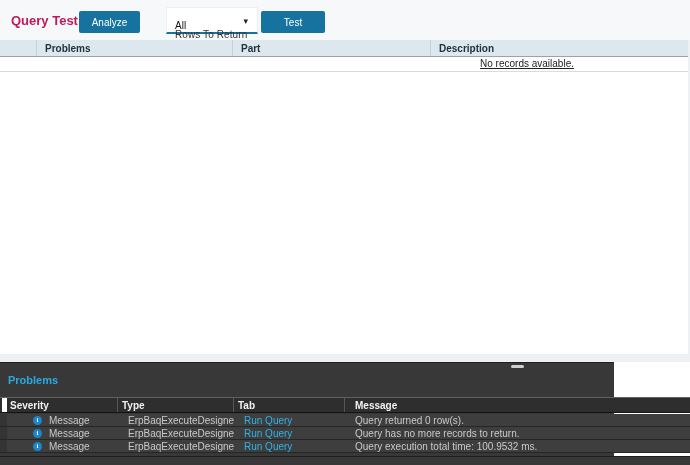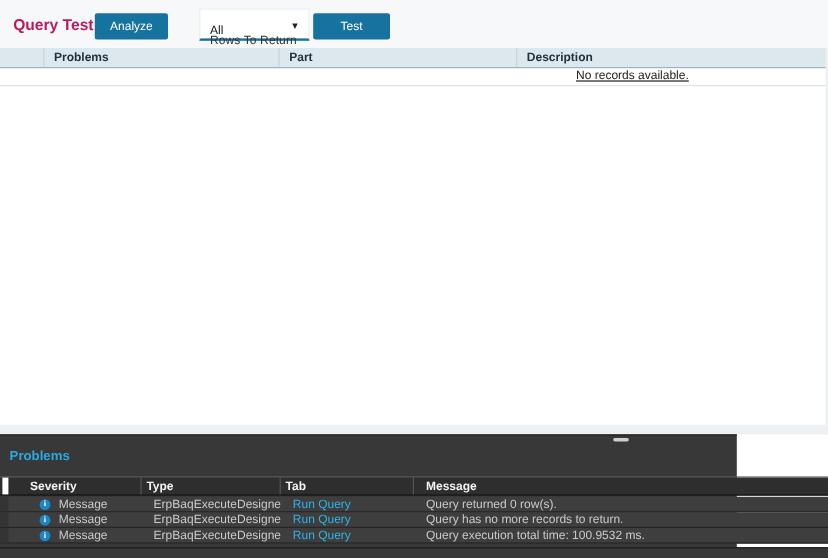--- a/index.html
+++ b/index.html
@@ -53,21 +53,21 @@
   .ptable-topline { position: absolute; left: 0; top: 34px; width: 690px; height: 1px; background: #616161; }
 
   .p-grid { display: grid; grid-template-columns: 7px 111px 116px 111px 1fr; }
   .p-header { position: absolute; left: 0; top: 35px; width: 690px; height: 15px;
               background: #2e2e2e; border-bottom: 1px solid #141414; }
   .ph-cell { display: flex; align-items: center; font-size: 10px; font-weight: bold; color: #f2f2f2;
              border-right: 1px solid #555; cursor: pointer; }
   .ph-cell.last { border-right: none; }
   .ph-sel { border-right: none; position: relative; cursor: default; }
   .ph-sel .white-strip { position: absolute; left: 2px; top: 0; width: 5px; height: 14px; background: #fff; }
-  .ph-severity { padding-left: 18px; }
+  .ph-severity { padding-left: 3px; }
   .ph-type { padding-left: 4px; }
   .ph-tab { padding-left: 4px; }
   .ph-message { padding-left: 10px; }
 
   .p-rows { position: absolute; left: 0; top: 51px; width: 690px; }
   .p-row { height: 13px; background: #3e3e3e; border-bottom: 1px solid #262626; cursor: pointer; }
   .pr-cell { display: flex; align-items: center; font-size: 10px; color: #c9c9c9; overflow: hidden; white-space: nowrap; }
   .pr-sel { background: #343434; }
   .pr-severity { padding-left: 26px; gap: 7px; }
   .pr-type { padding-left: 10px; }

